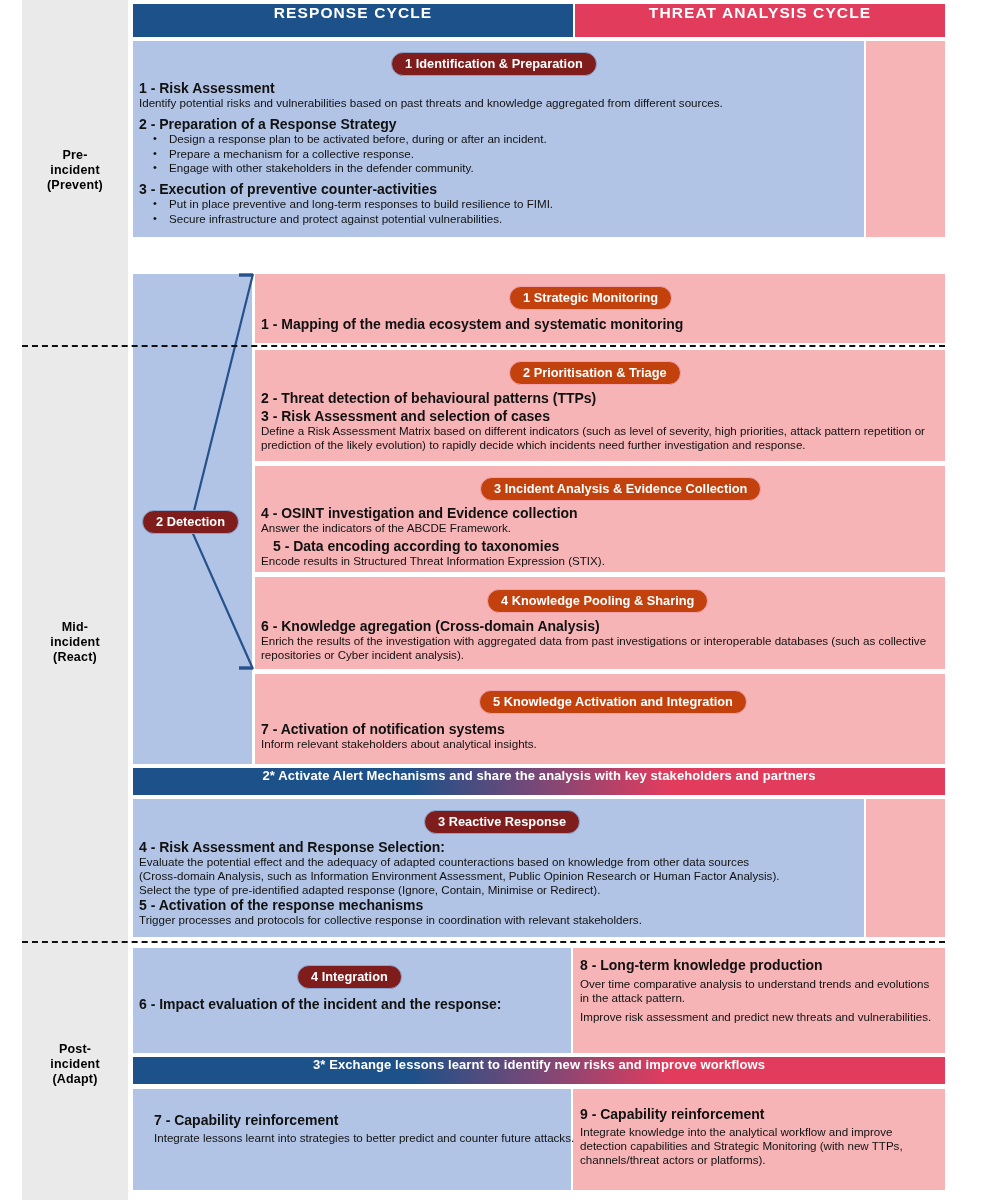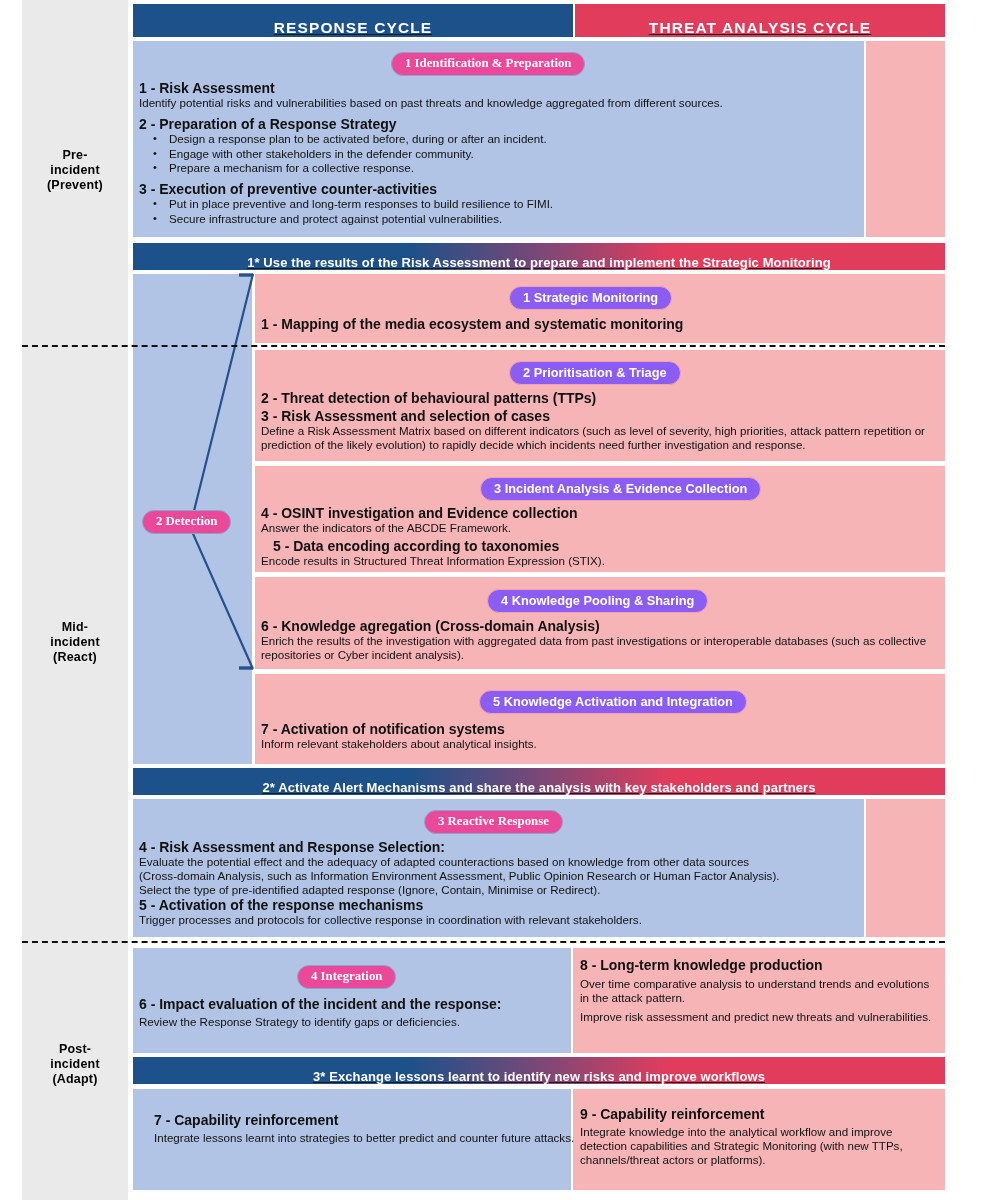--- a/index.html
+++ b/index.html
@@ -15,39 +15,39 @@
   .phase-label{
     position:absolute;left:22px;width:106px;text-align:center;
     font-weight:bold;font-size:12.5px;line-height:15px;letter-spacing:.2px;color:#000;
   }
 
   
   .blk{position:absolute;box-sizing:border-box;}
   .blue{background:#b2c4e6;}
   .pink{background:#f7b4b7;}
 
-  .bar{position:absolute;box-sizing:border-box;display:flex;align-items:flex-end;justify-content:center;text-decoration:underline;}
+  .bar{position:absolute;box-sizing:border-box;display:flex;align-items:flex-start;justify-content:center;}
   .bar-hdr-blue{background:#1c5189;}
   .bar-hdr-red{background:#e23c5d;}
   .bar-hdr span{
     color:#fff;font-weight:bold;font-size:15.5px;letter-spacing:1.1px;
   }
   .bar-grad{
     background:linear-gradient(to right,#1c5189 0%,#1c5189 34%,#7a4877 50%,#e23c5d 66%,#e23c5d 100%);
   }
   .bar-grad span{color:#fff;font-weight:bold;font-size:13px;letter-spacing:.1px;}
 
   
   .pill{
     position:absolute;box-sizing:border-box;display:inline-flex;align-items:center;justify-content:center;
     border-radius:13px;color:#fff;font-weight:bold;font-size:12.8px;white-space:nowrap;
     padding:3px 13px 4px 13px;line-height:15px;
   }
-  .pill-blue{background:#ec4899;border:1.6px solid #8aa4cc;font-family:Liberation Serif, serif;}
-  .pill-red{background:#8b5cf6;border:1.6px solid #f2a3ae;}
+  .pill-blue{background:#7f1d1d;border:1.6px solid #8aa4cc;}
+  .pill-red{background:#c2410c;border:1.6px solid #f2a3ae;}
 
   
   .txt{position:absolute;box-sizing:border-box;font-size:11.6px;line-height:14.2px;color:#111;}
   .hd{font-weight:bold;font-size:14px;line-height:15px;display:block;}
   .ln{display:block;}
   .sp{display:block;height:7px;}
   ul.bl{margin:0;padding:0 0 0 14px;list-style:none;}
   ul.bl li{position:relative;line-height:14.4px;padding-left:16px;}
   ul.bl li:before{content:"\2022";position:absolute;left:0;top:-1px;font-size:11px;color:#111;}
 
@@ -92,34 +92,31 @@
 
   <div class="pill pill-blue" style="left:391px;top:52px;">1 Identification &amp; Preparation</div>
 
   <div class="txt" style="left:139px;top:81px;width:715px;">
     <span class="hd">1 - Risk Assessment</span>
     <span class="ln">Identify potential risks and vulnerabilities based on past threats and knowledge aggregated from different sources.</span>
     <span class="sp"></span>
     <span class="hd">2 - Preparation of a Response Strategy</span>
     <ul class="bl">
       <li>Design a response plan to be activated before, during or after an incident.</li>
+      <li>Prepare a mechanism for a collective response.</li>
       <li>Engage with other stakeholders in the defender community.</li>
-      <li>Prepare a mechanism for a collective response.</li>
     </ul>
     <span class="sp"></span>
     <span class="hd">3 - Execution of preventive counter-activities</span>
     <ul class="bl">
       <li>Put in place preventive and long-term responses to build resilience to FIMI.</li>
       <li>Secure infrastructure and protect against potential vulnerabilities.</li>
     </ul>
   </div>
 
-  <div class="bar bar-grad" style="left:133px;top:243px;width:812px;height:27px;">
-    <span>1* Use the results of the Risk Assessment to prepare and implement the Strategic Monitoring</span>
-  </div>
 
   <div class="blk blue" style="left:133px;top:274px;width:119px;height:490px;"></div>
 
   <svg class="connector" width="995" height="1200">
     <polyline points="253,274 190,527 253,669" fill="none" stroke="#26528c" stroke-width="2.2"></polyline>
     <line x1="239" y1="275" x2="253" y2="275" stroke="#26528c" stroke-width="3.4"></line>
     <line x1="239" y1="668" x2="253" y2="668" stroke="#26528c" stroke-width="3.4"></line>
   </svg>
 
   <div class="pill pill-blue" style="left:142px;top:510px;">2 Detection</div>
@@ -177,21 +174,20 @@
     <span class="ln">Trigger processes and protocols for collective response in coordination with relevant stakeholders.</span>
   </div>
 
   <div class="blk blue" style="left:133px;top:948px;width:438px;height:105px;"></div>
   <div class="blk pink" style="left:573px;top:948px;width:372px;height:105px;"></div>
 
   <div class="pill pill-blue" style="left:297px;top:965px;">4 Integration</div>
   <div class="txt" style="left:139px;top:997px;width:428px;">
     <span class="hd">6 -  Impact evaluation of the incident and the response:</span>
     <span class="sp" style="height:3px;"></span>
-    <span class="ln">Review the Response Strategy to identify gaps or deficiencies.</span>
   </div>
 
   <div class="txt" style="left:580px;top:958px;width:360px;">
     <span class="hd">8 - Long-term knowledge production</span>
     <span class="sp" style="height:4px;"></span>
     <span class="ln">Over time comparative analysis to understand trends and evolutions in the attack pattern.</span>
     <span class="sp" style="height:5px;"></span>
     <span class="ln">Improve risk assessment and predict new threats and vulnerabilities.</span>
   </div>
 

